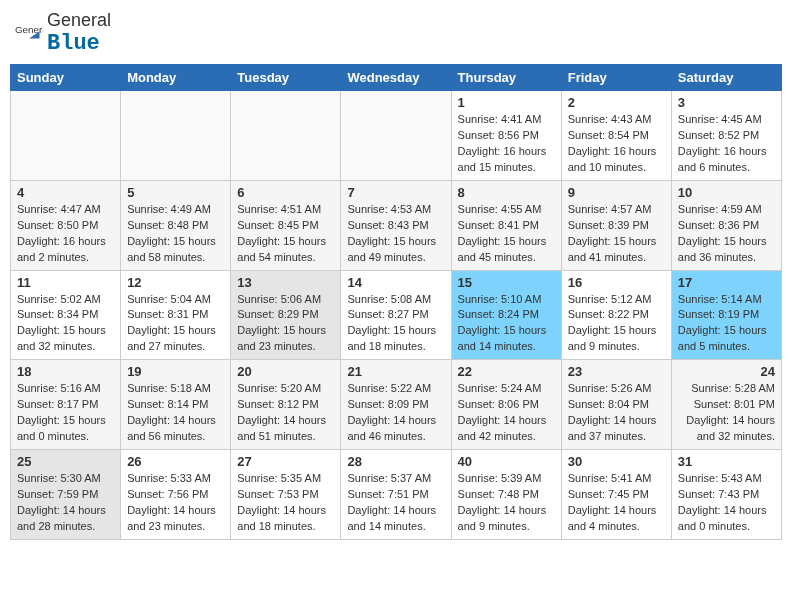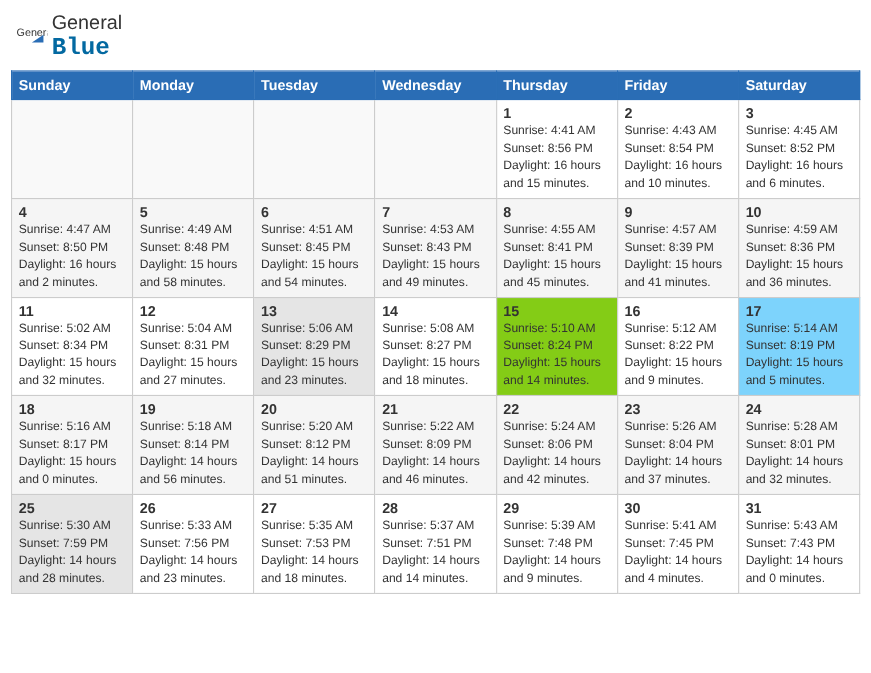--- a/index.html
+++ b/index.html
@@ -176,21 +176,21 @@
           <div class="day-info">Sunrise: 5:04 AM<br>Sunset: 8:31 PM<br>Daylight: 15 hours and 27 minutes.</div>
         </td>
         <td style="background: #e5e5e5;">
           <div class="day-number">13</div>
           <div class="day-info">Sunrise: 5:06 AM<br>Sunset: 8:29 PM<br>Daylight: 15 hours and 23 minutes.</div>
         </td>
         <td style="background: rgb(255, 255, 255);">
           <div class="day-number">14</div>
           <div class="day-info">Sunrise: 5:08 AM<br>Sunset: 8:27 PM<br>Daylight: 15 hours and 18 minutes.</div>
         </td>
-        <td style="background: #84cc16;">
+        <td style="background: #7dd3fc;">
           <div class="day-number">15</div>
           <div class="day-info">Sunrise: 5:10 AM<br>Sunset: 8:24 PM<br>Daylight: 15 hours and 14 minutes.</div>
         </td>
         <td style="background: rgb(255, 255, 255);">
           <div class="day-number">16</div>
           <div class="day-info">Sunrise: 5:12 AM<br>Sunset: 8:22 PM<br>Daylight: 15 hours and 9 minutes.</div>
         </td>
         <td style="background: #7dd3fc;">
           <div class="day-number">17</div>
           <div class="day-info">Sunrise: 5:14 AM<br>Sunset: 8:19 PM<br>Daylight: 15 hours and 5 minutes.</div>
@@ -214,21 +214,21 @@
           <div class="day-info">Sunrise: 5:22 AM<br>Sunset: 8:09 PM<br>Daylight: 14 hours and 46 minutes.</div>
         </td>
         <td style="background: rgb(245, 245, 245);">
           <div class="day-number">22</div>
           <div class="day-info">Sunrise: 5:24 AM<br>Sunset: 8:06 PM<br>Daylight: 14 hours and 42 minutes.</div>
         </td>
         <td style="background: rgb(245, 245, 245);">
           <div class="day-number">23</div>
           <div class="day-info">Sunrise: 5:26 AM<br>Sunset: 8:04 PM<br>Daylight: 14 hours and 37 minutes.</div>
         </td>
-        <td style="background: rgb(245, 245, 245);">
+        <td style="background: rgb(245, 245, 245); text-align: right;">
           <div class="day-number">24</div>
           <div class="day-info">Sunrise: 5:28 AM<br>Sunset: 8:01 PM<br>Daylight: 14 hours and 32 minutes.</div>
         </td>
       </tr>
       <tr>
         <td style="background: #e5e5e5;">
           <div class="day-number">25</div>
           <div class="day-info">Sunrise: 5:30 AM<br>Sunset: 7:59 PM<br>Daylight: 14 hours and 28 minutes.</div>
         </td>
         <td style="background: rgb(255, 255, 255);">
@@ -237,21 +237,21 @@
         </td>
         <td style="background: rgb(255, 255, 255);">
           <div class="day-number">27</div>
           <div class="day-info">Sunrise: 5:35 AM<br>Sunset: 7:53 PM<br>Daylight: 14 hours and 18 minutes.</div>
         </td>
         <td style="background: rgb(255, 255, 255);">
           <div class="day-number">28</div>
           <div class="day-info">Sunrise: 5:37 AM<br>Sunset: 7:51 PM<br>Daylight: 14 hours and 14 minutes.</div>
         </td>
         <td style="background: rgb(255, 255, 255);">
-          <div class="day-number">29</div>
+          <div class="day-number">40</div>
           <div class="day-info">Sunrise: 5:39 AM<br>Sunset: 7:48 PM<br>Daylight: 14 hours and 9 minutes.</div>
         </td>
         <td style="background: rgb(255, 255, 255);">
           <div class="day-number">30</div>
           <div class="day-info">Sunrise: 5:41 AM<br>Sunset: 7:45 PM<br>Daylight: 14 hours and 4 minutes.</div>
         </td>
         <td style="background: rgb(255, 255, 255);">
           <div class="day-number">31</div>
           <div class="day-info">Sunrise: 5:43 AM<br>Sunset: 7:43 PM<br>Daylight: 14 hours and 0 minutes.</div>
         </td>

